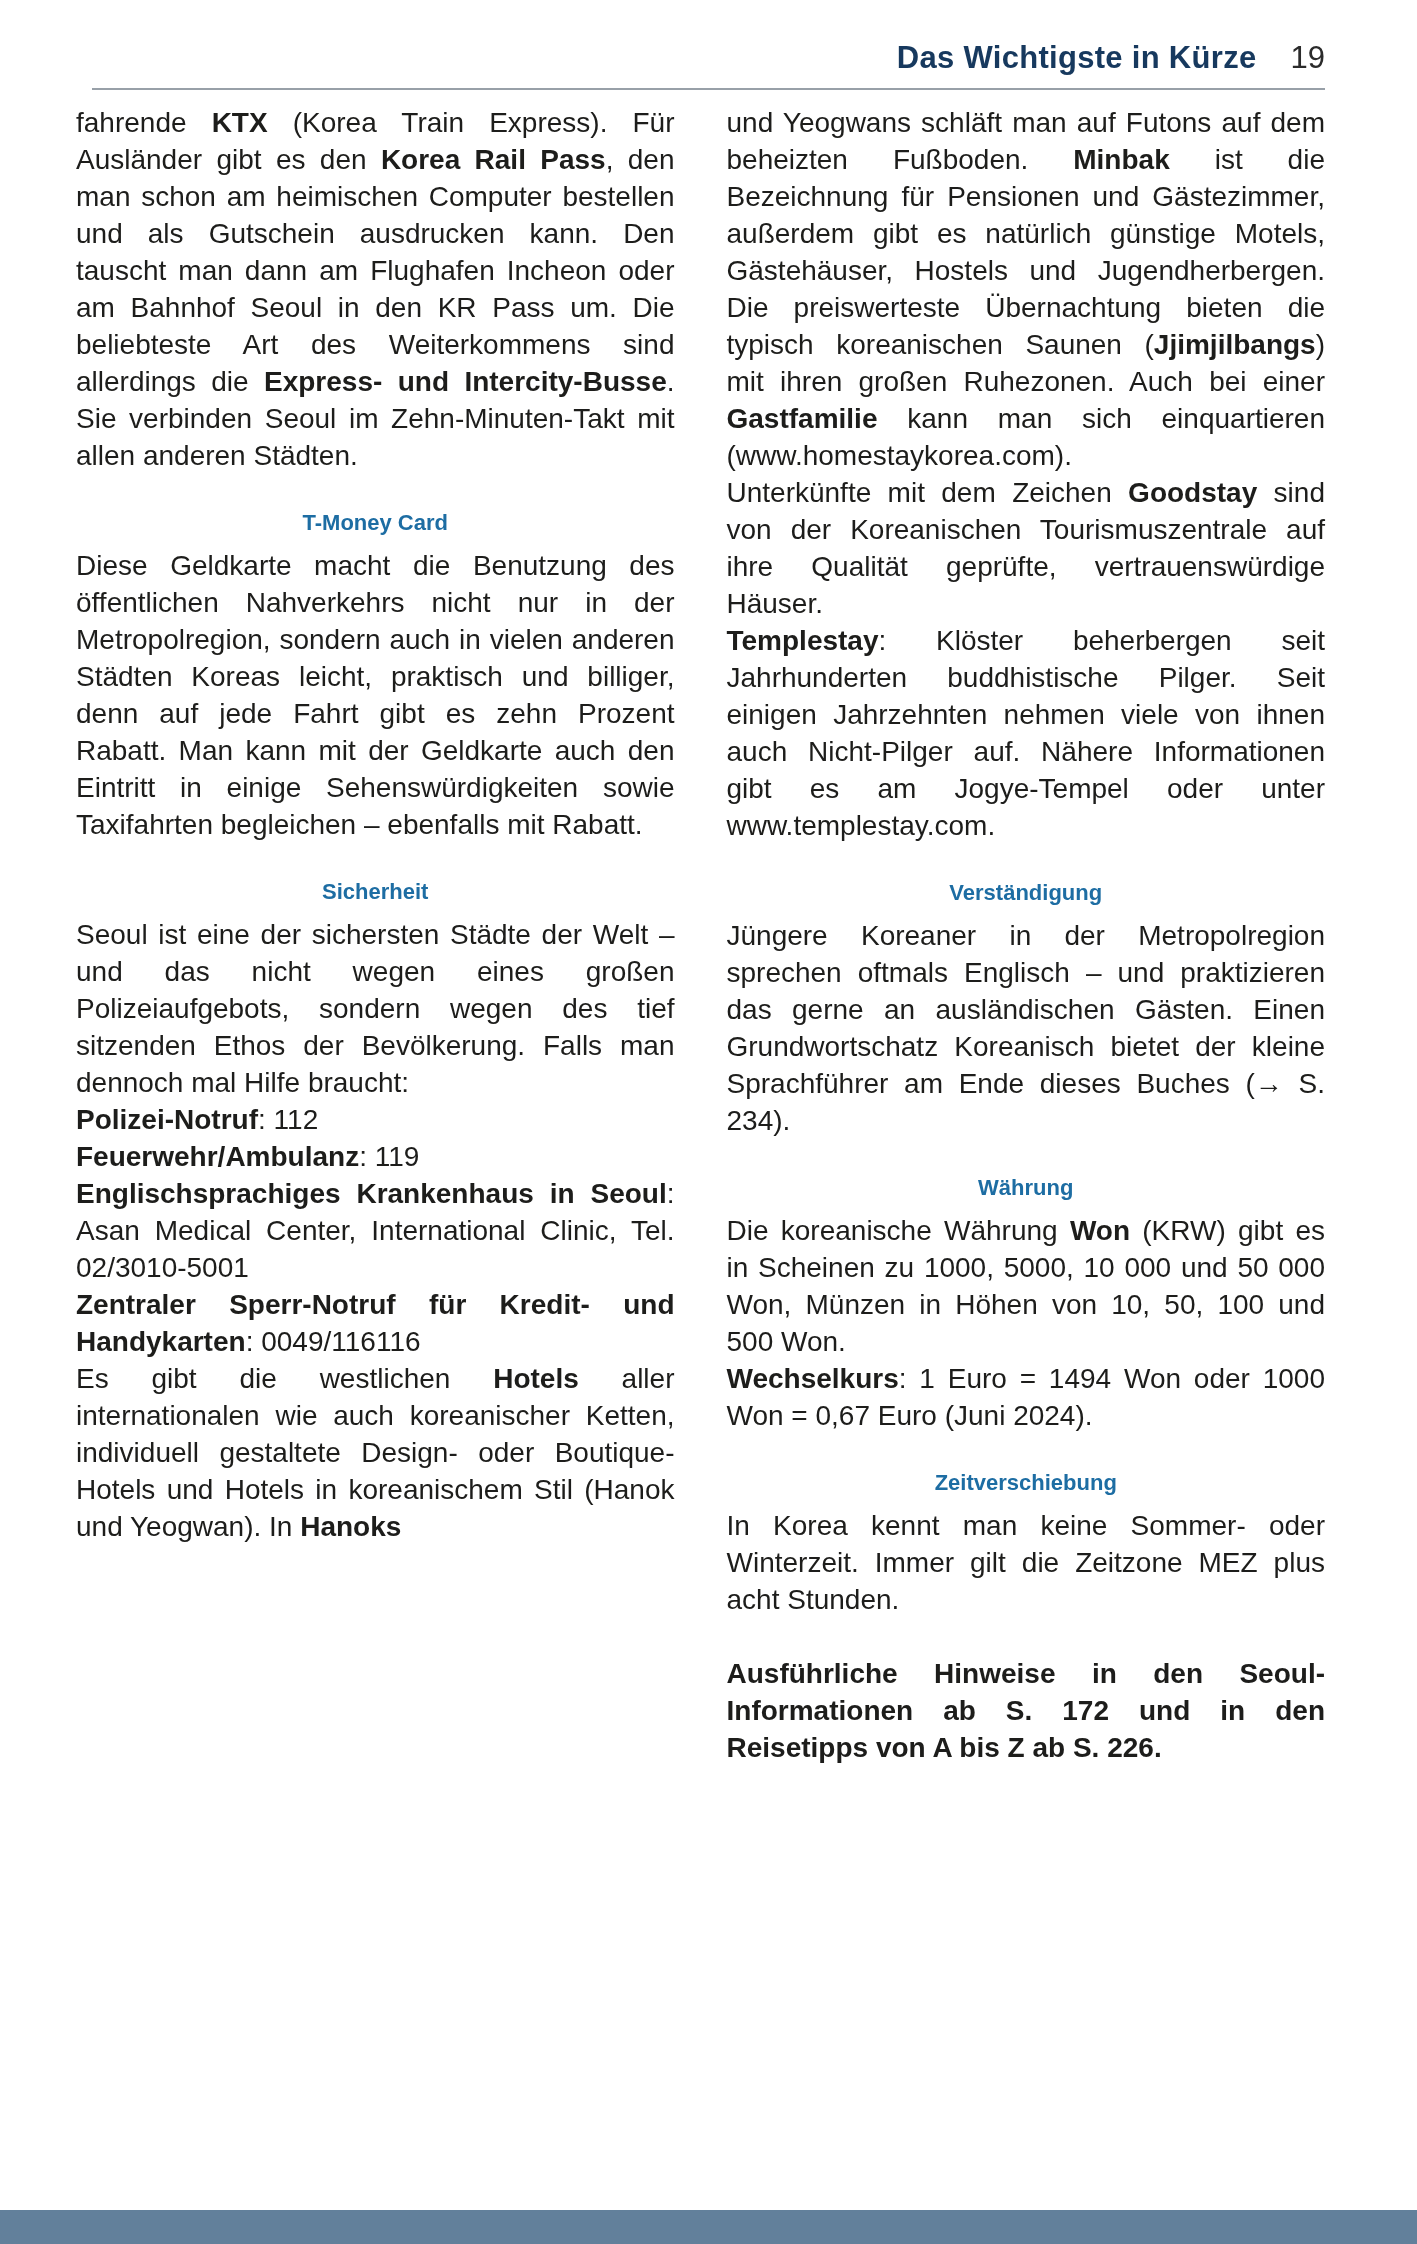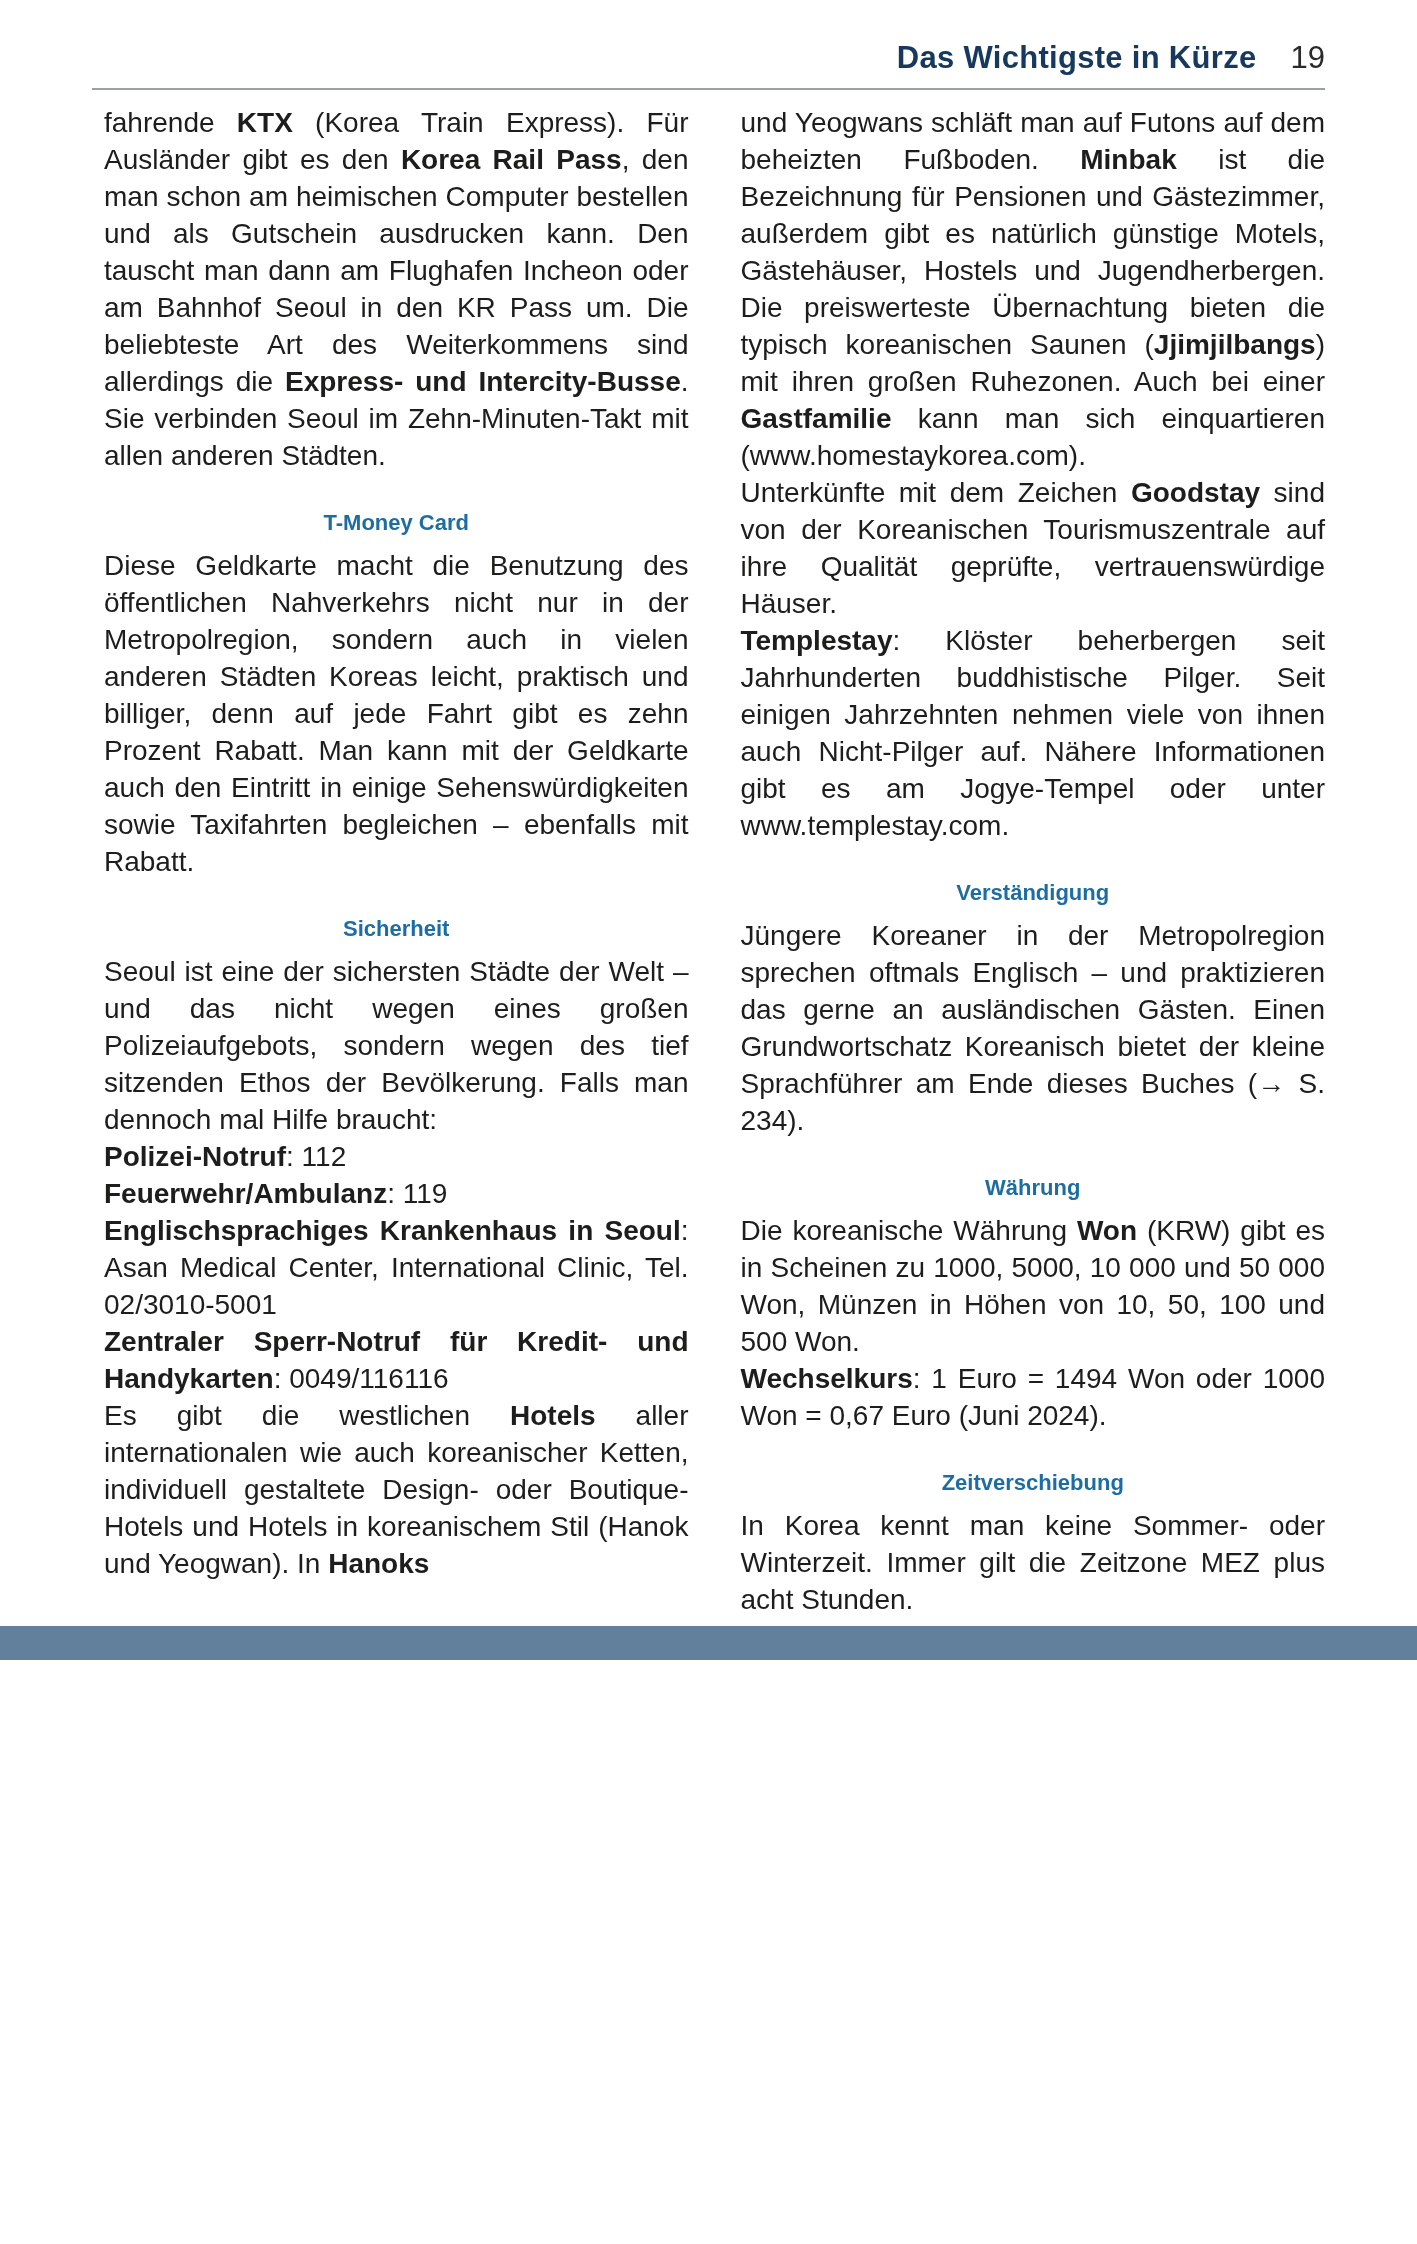--- a/index.html
+++ b/index.html
@@ -1,19 +1,19 @@
 <!DOCTYPE html>
 <html lang="de"><head>
 <meta charset="utf-8">
 <style>
   html, body { margin: 0; padding: 0; background: #ffffff; }
   .page {
     position: relative;
     width: 1417px;
-    height: 1660px;
+    height: 2244px;
     background: #ffffff;
     font-family: "Liberation Sans", sans-serif;
     color: #1d1d1b;
     overflow: hidden;
   }
   .header {
     position: absolute;
     top: 40px;
     left: 92px;
     right: 92px;
@@ -36,21 +36,21 @@
     position: absolute;
     top: 88px;
     left: 92px;
     right: 92px;
     height: 2px;
     background: #98a0a8;
   }
   .columns {
     position: absolute;
     top: 104px;
-    left: 104px;
+    left: 76px;
     right: 92px;
     display: flex;
     gap: 52px;
   }
   .column {
     flex: 1;
     min-width: 0;
     font-size: 28px;
     line-height: 37px;
     text-align: justify;

